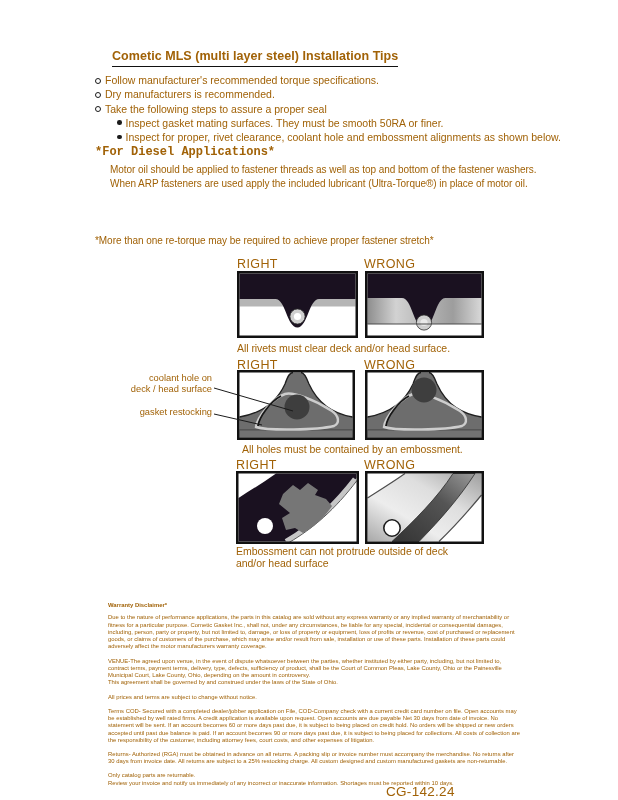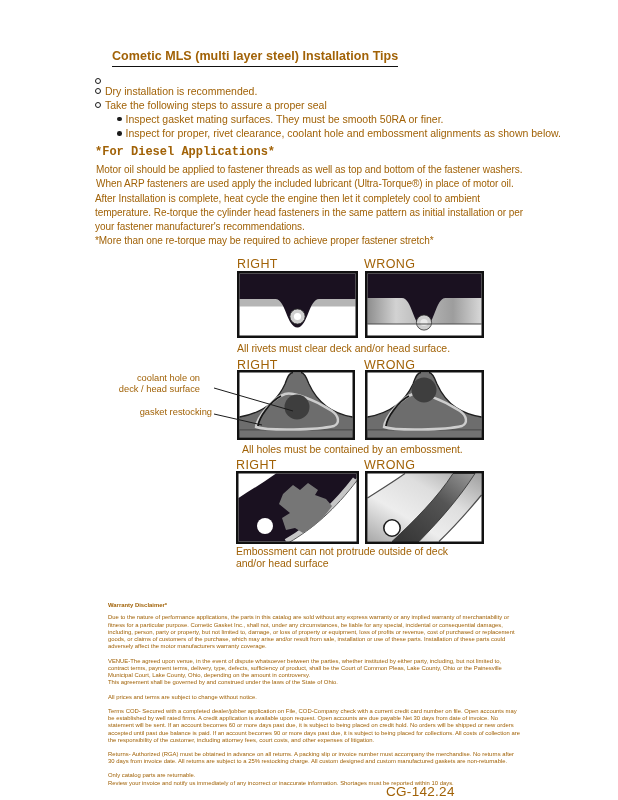--- a/index.html
+++ b/index.html
@@ -31,42 +31,42 @@
 </head>
 <body>
 
 <div class="page">
 
   <div class="abs title">Cometic MLS (multi layer steel) Installation Tips</div>
 
   <div class="abs tips">
     <div class="tip-row">
       <span class="ring"></span>
+      <span>Follow manufacturer's recommended torque specifications.</span>
     </div>
     <div class="tip-row">
       <span class="ring"></span>
-      <span>Dry installation is recommended.</span>
+      <span>Dry manufacturers is recommended.</span>
     </div>
     <div class="tip-row">
       <span class="ring"></span>
       <span>Take the following steps to assure a proper seal</span>
     </div>
     <div class="tip-row sub">
       <span class="dot"></span>
       <span>Inspect gasket mating surfaces.  They must be smooth 50RA or finer.</span>
     </div>
     <div class="tip-row sub">
       <span class="dot"></span>
       <span>Inspect for proper, rivet clearance, coolant hole and embossment alignments as shown below.</span>
     </div>
   </div>
 
   <div class="abs h2" style="top:117px;left:95px;font-family:Liberation Mono, monospace;">*For Diesel Applications*</div>
-  <div class="abs body-p" style="top:135px;left:96px;">Motor oil should be applied to fastener threads as well as top and bottom of the fastener washers. When ARP fasteners are used apply the included lubricant (Ultra-Torque®) in place of motor oil.</div>
-  <div class="abs body-p" style="top:164px;left:95px;">After Installation is complete, heat cycle the engine then let it completely cool to ambient temperature. Re-torque the cylinder head fasteners in the same pattern as initial installation or per your fastener manufacturer's recommendations.</div>
+  <div class="abs body-p" style="top:135px;left:110px;">Motor oil should be applied to fastener threads as well as top and bottom of the fastener washers. When ARP fasteners are used apply the included lubricant (Ultra-Torque®) in place of motor oil.</div>
   <div class="abs body-p" style="top:206px;left:95px;">*More than one re-torque may be required to achieve proper fastener stretch*</div>
 
   <div class="abs rw-label" style="top:229px;left:237px;">RIGHT</div>
   <div class="abs rw-label" style="top:229px;left:364px;">WRONG</div>
 
   <div class="abs" style="top:243px;left:237px;">
     <svg width="121" height="67" viewBox="0 0 121 67">
       <rect x="0" y="0" width="121" height="67" fill="#ffffff"></rect>
       <rect x="2.5" y="28" width="116" height="7.5" fill="#b5b5b5"></rect>
       <path d="M2.5,2.5 H118.5 V28 H82 C72,28 70.5,56.5 60.5,56.5 C50,56.5 48.5,28 38.5,28 H2.5 Z" fill="#1a1120"></path>
@@ -96,21 +96,21 @@
       <line x1="2.5" y1="53" x2="116.5" y2="53" stroke="#4a4a4a" stroke-width="1.1"></line>
       <rect x="1.25" y="1.25" width="116.5" height="64.5" fill="none" stroke="#111111" stroke-width="2.5"></rect>
     </svg>
   </div>
 
   <div class="abs caption" style="top:315px;left:237px;text-align:center;">All rivets must clear deck and/or head surface.</div>
 
   <div class="abs rw-label" style="top:330px;left:237px;">RIGHT</div>
   <div class="abs rw-label" style="top:330px;left:364px;">WRONG</div>
 
-  <div class="abs ann-label" style="top:345px;left:76px;">coolant hole on
+  <div class="abs ann-label" style="top:345px;left:88px;">coolant hole on
 deck / head surface</div>
   <div class="abs ann-label" style="top:379px;left:88px;">gasket restocking</div>
 
   <svg class="abs" style="top:342px;left:140px;pointer-events:none;z-index:5;" width="175" height="62" viewBox="0 0 175 62">
     <line x1="74" y1="18" x2="153" y2="41" stroke="#1b1b1b" stroke-width="1"></line>
     <line x1="74" y1="44" x2="122" y2="55" stroke="#1b1b1b" stroke-width="1"></line>
   </svg>
 
   <div class="abs" style="top:342px;left:237px;">
     <svg width="118" height="70" viewBox="0 0 118 70">

